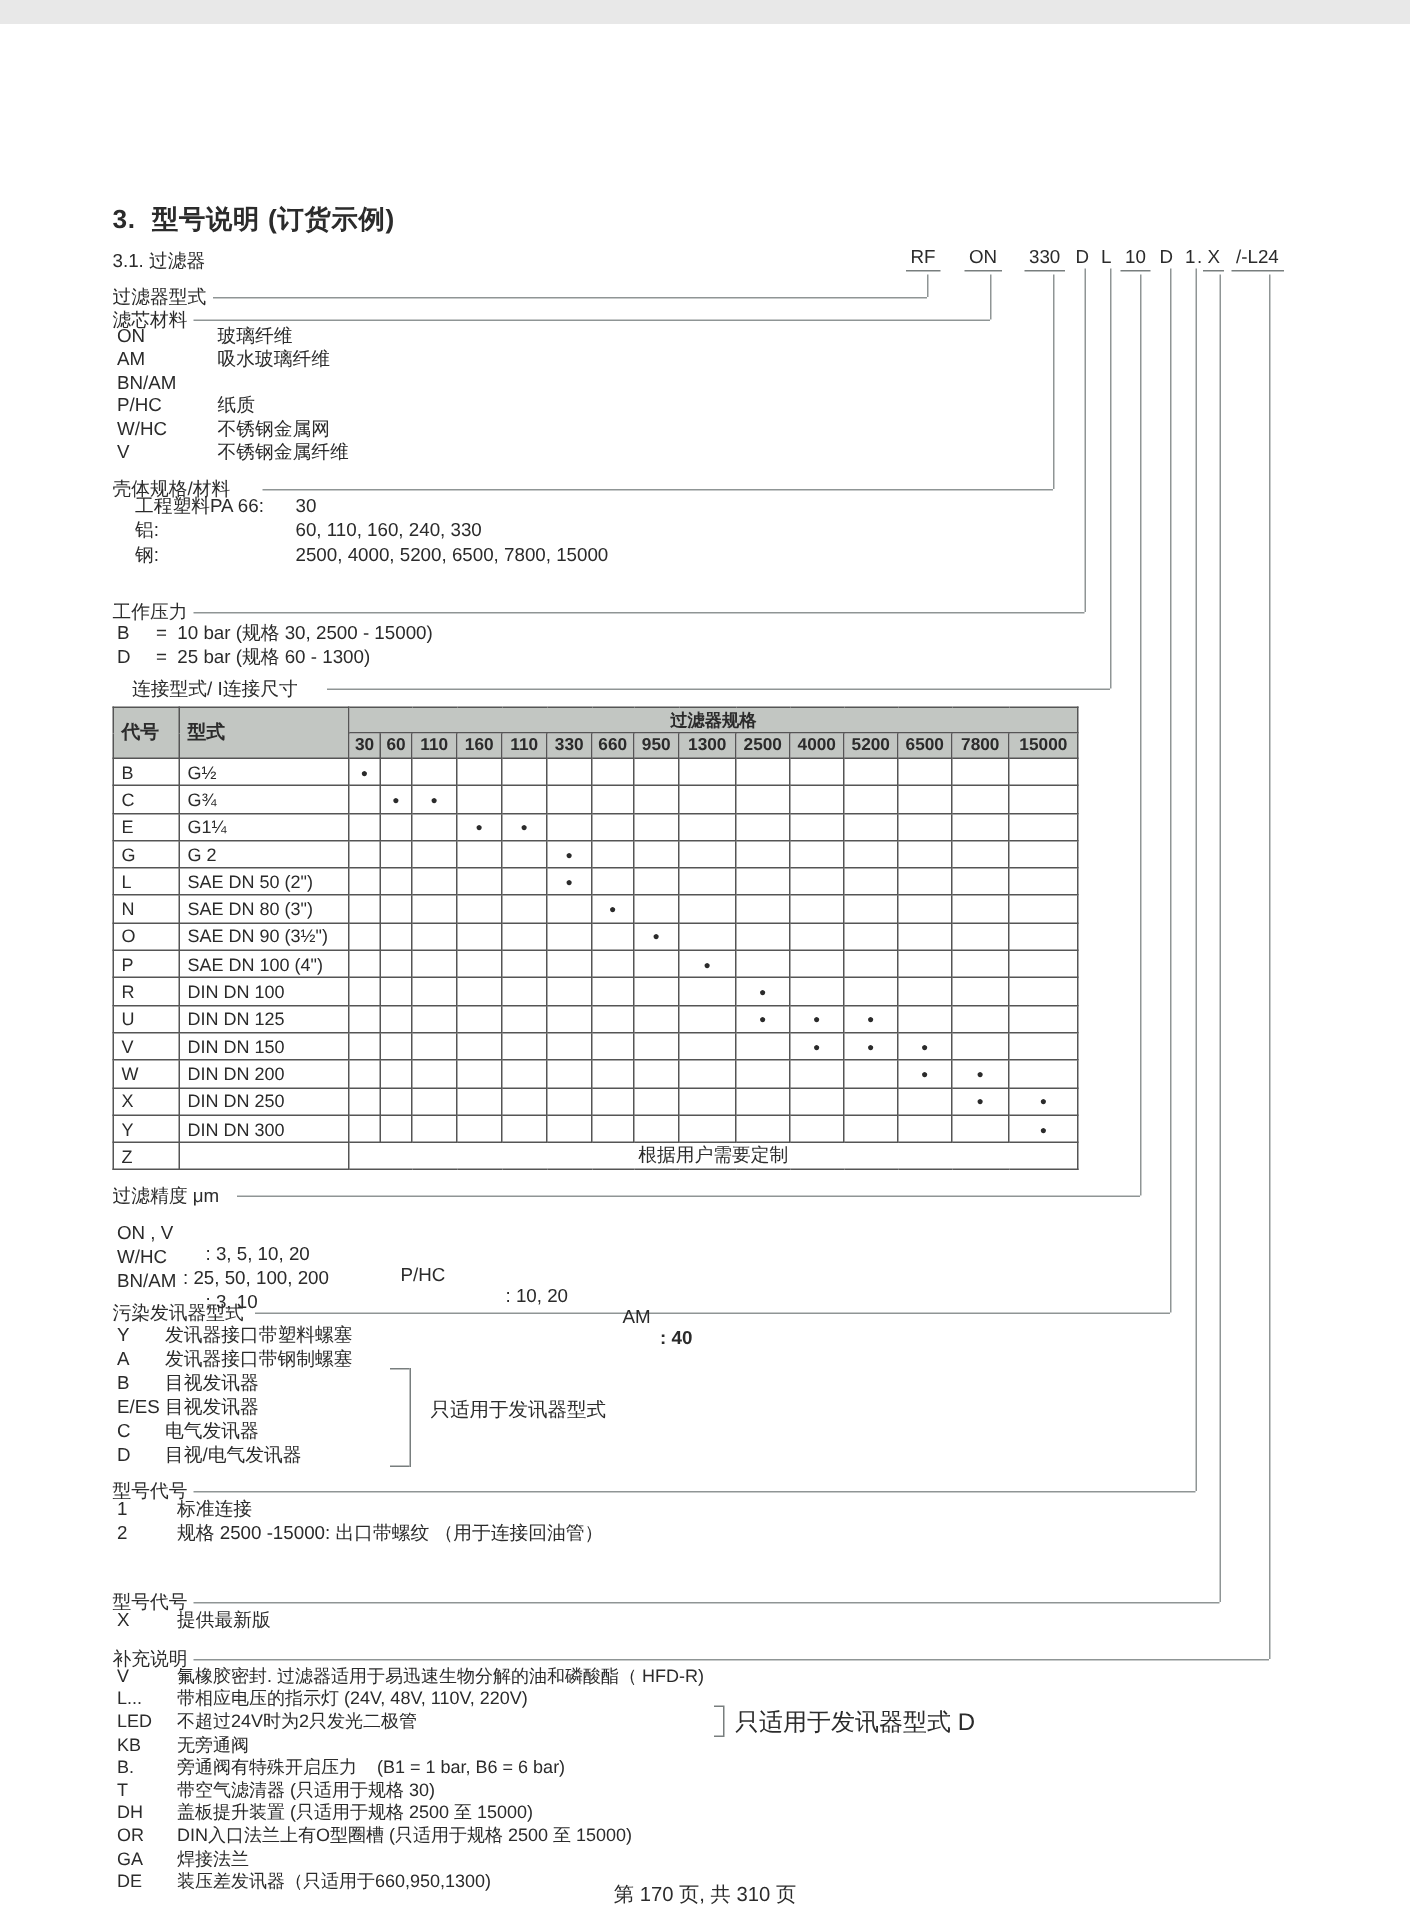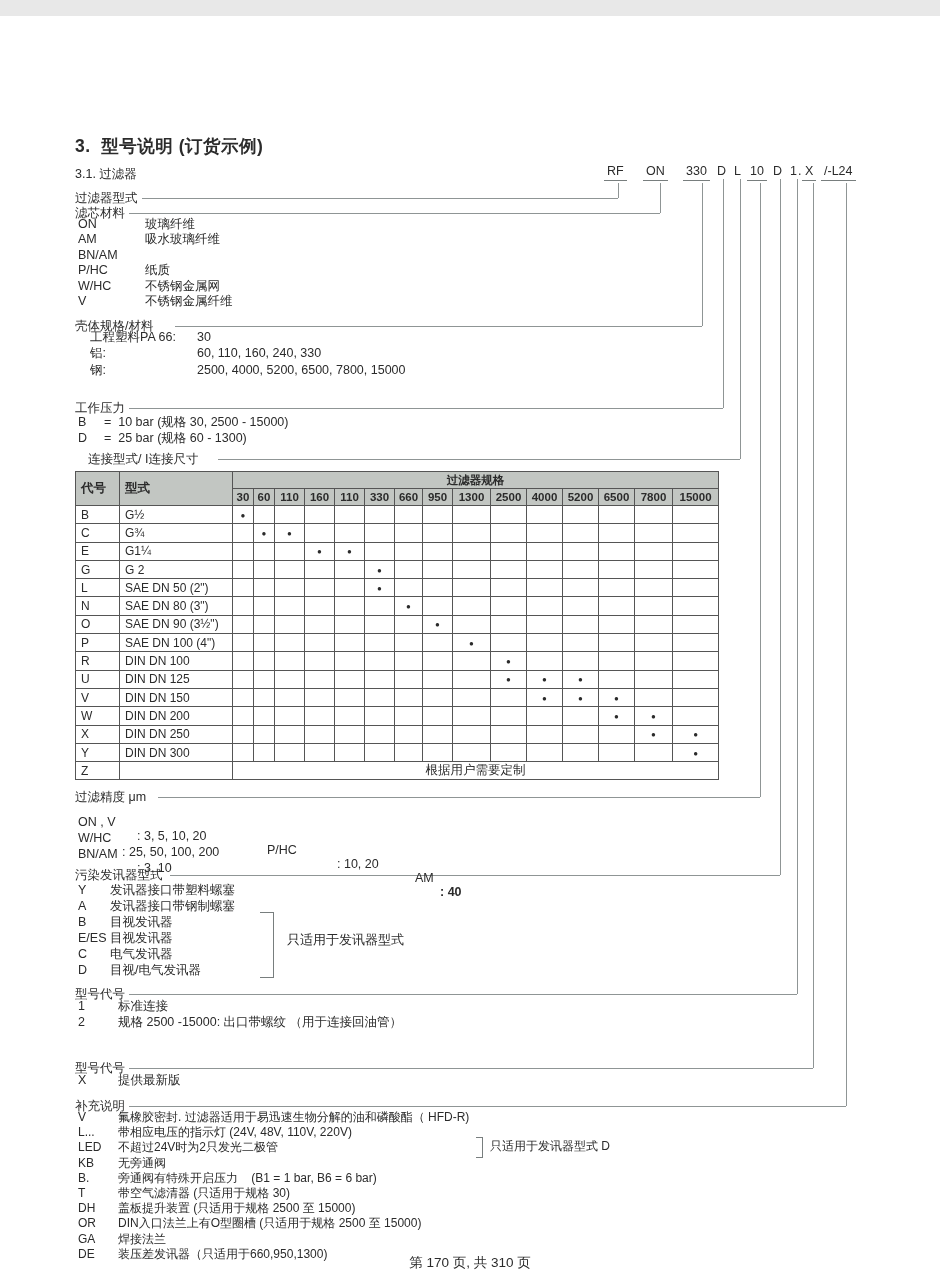--- a/index.html
+++ b/index.html
@@ -498,17 +498,17 @@
       <div class="irow"><span class="c">T</span><span class="d">带空气滤清器 (只适用于规格 30)</span></div>
       <div class="irow"><span class="c">DH</span><span class="d">盖板提升装置 (只适用于规格 2500 至 15000)</span></div>
       <div class="irow"><span class="c">OR</span><span class="d">DIN入口法兰上有O型圈槽 (只适用于规格 2500 至 15000)</span></div>
       <div class="irow"><span class="c">GA</span><span class="d">焊接法兰</span></div>
       <div class="irow"><span class="c">DE</span><span class="d">装压差发讯器（只适用于660,950,1300)</span></div>
     </div>
 
   <div class="vl bk" style="left:482px;top:1121px;height:21px;"></div>
   <div class="hl bk" style="left:476px;top:1121px;width:6px;"></div>
   <div class="hl bk" style="left:476px;top:1141px;width:6px;"></div>
-  <div class="bracket-note" style="left:490px;top:1122px;font-size:12px;">只适用于发讯器型式 D</div>
+  <div class="bracket-note" style="left:490px;top:1122px;font-size:16px;">只适用于发讯器型式 D</div>
 
   <div class="footer">第 170 页, 共 310 页</div>
 
 </div>
 
 </body></html>

